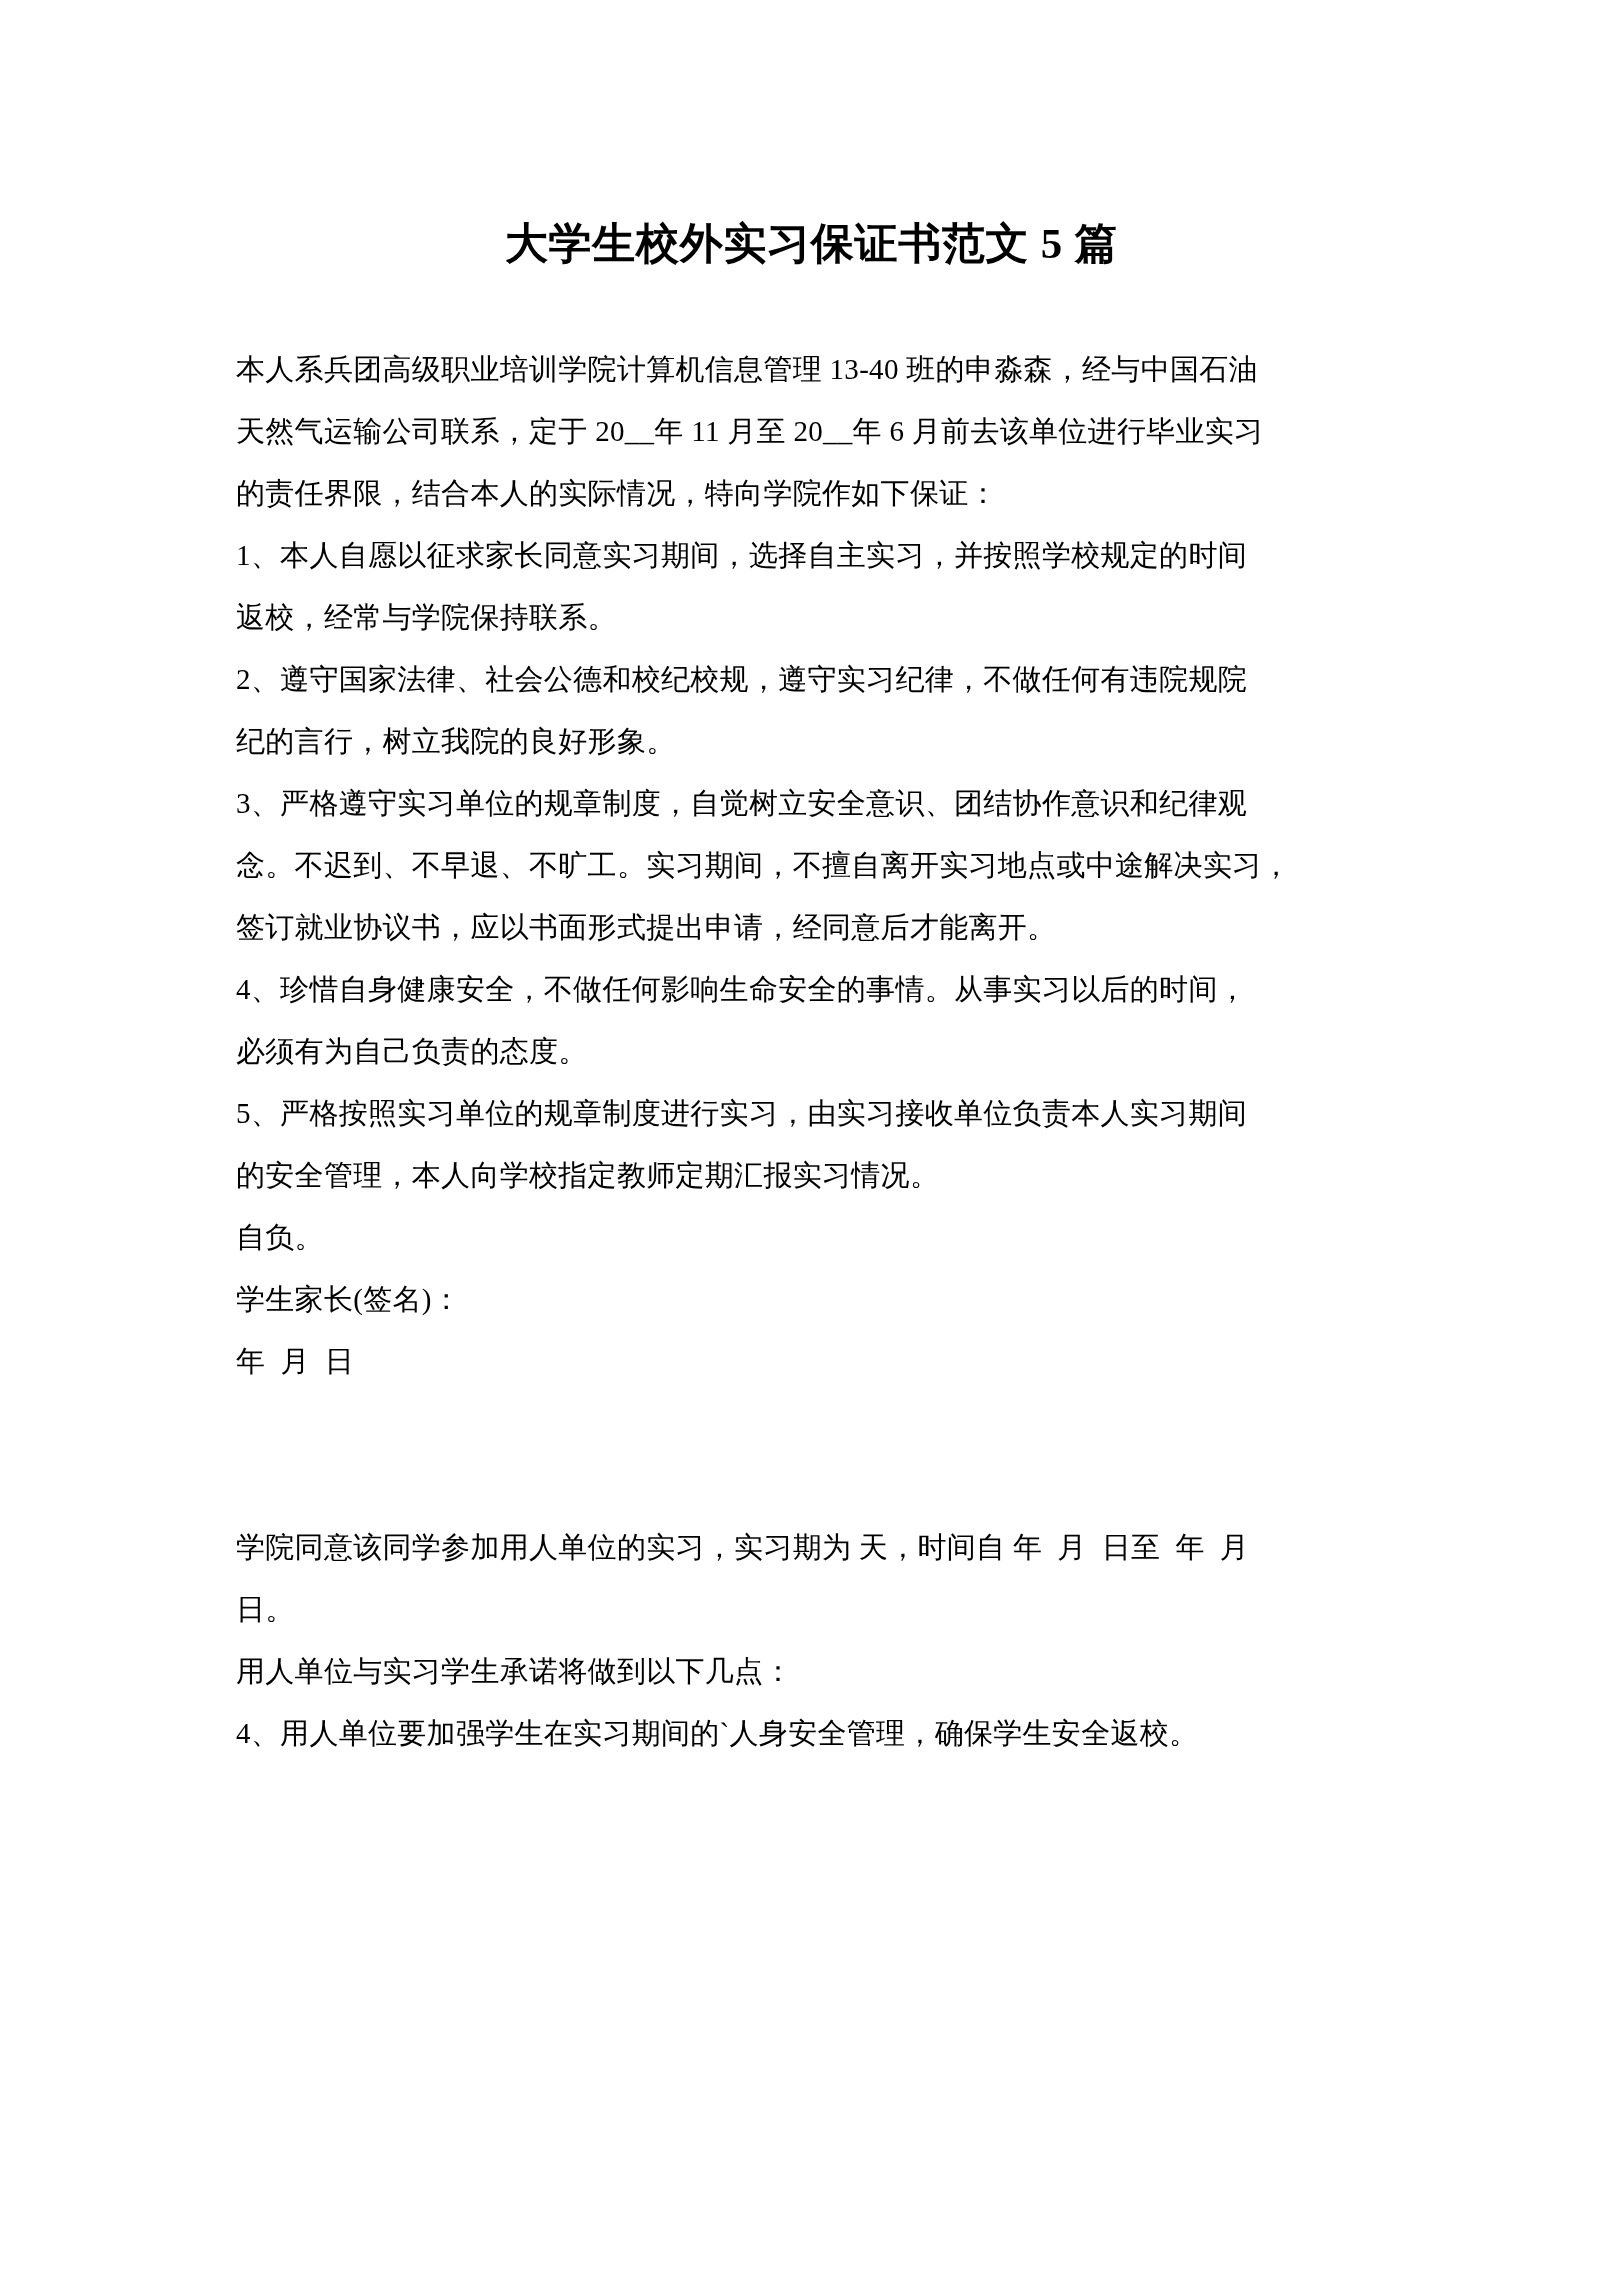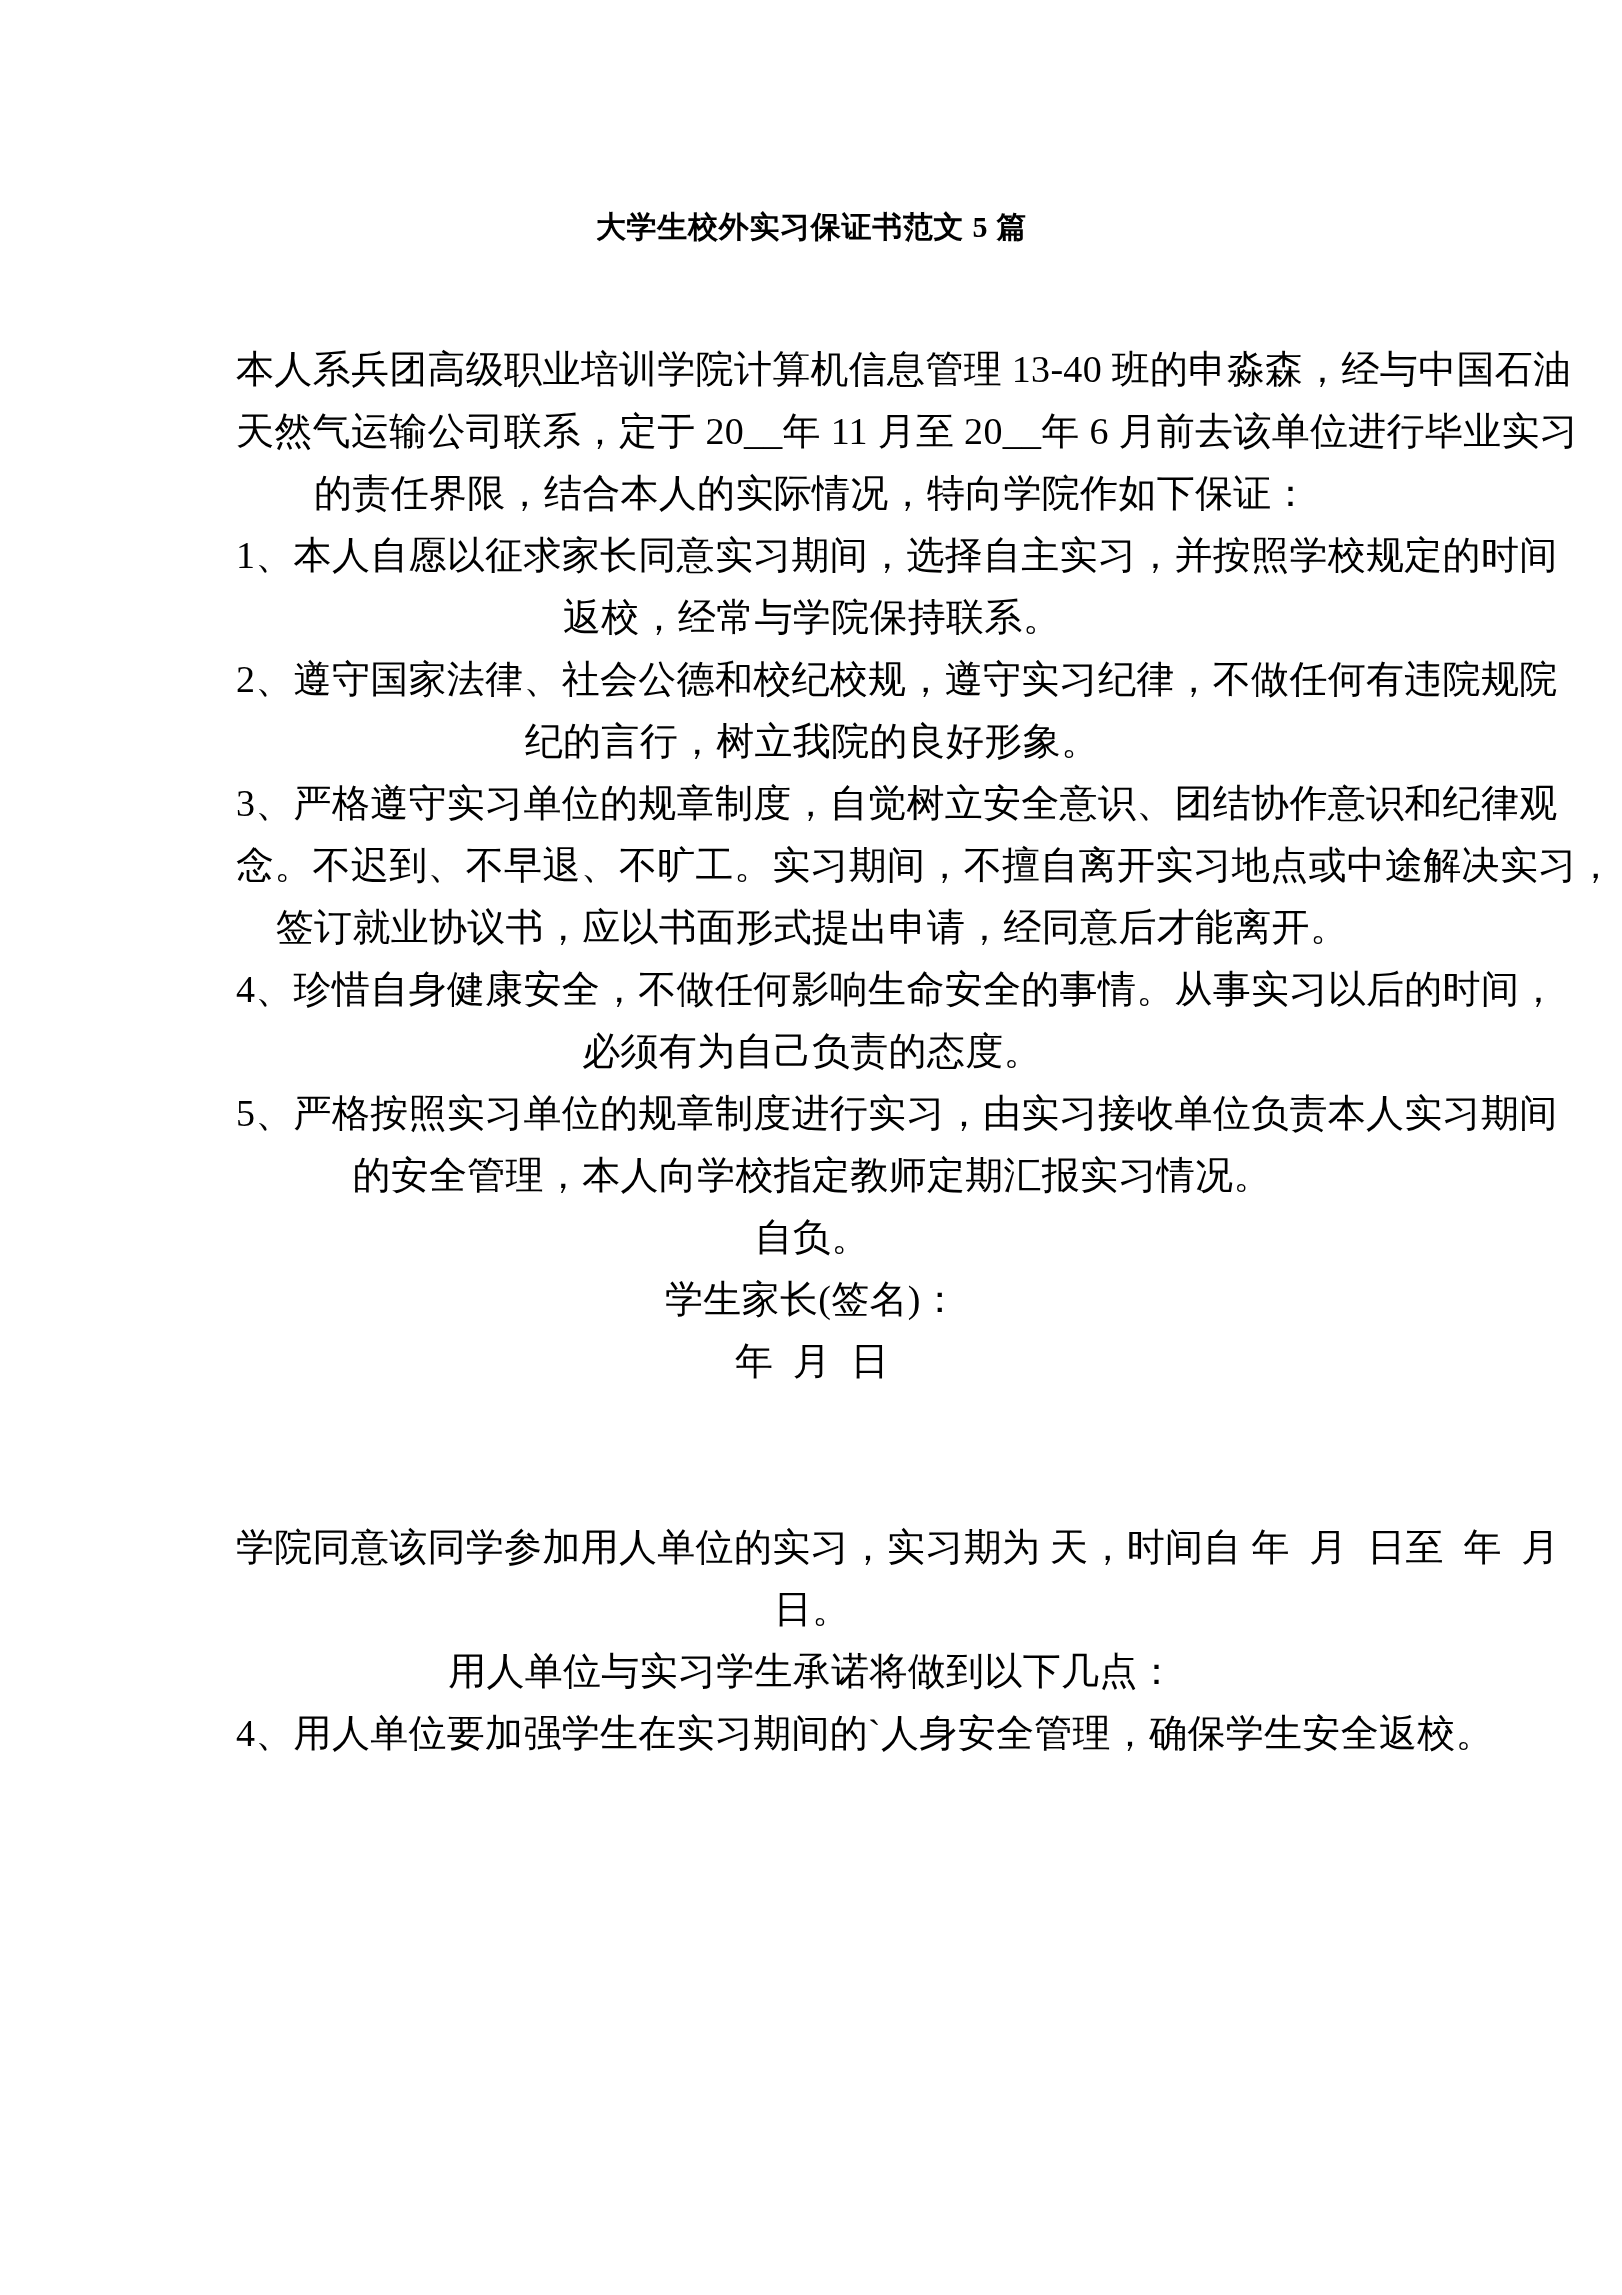--- a/index.html
+++ b/index.html
@@ -21,39 +21,39 @@
     background: #ffffff;
     box-sizing: border-box;
     overflow: hidden;
   }
   .doc-title {
     position: absolute;
     top: 188px;
     left: 0;
     width: 1623px;
     text-align: center;
-    font-size: 30px;
+    font-size: 43px;
     font-weight: bold;
     letter-spacing: 0.7px;
     line-height: 1.25;
     white-space: nowrap;
   }
   .body-block {
     position: absolute;
     top: 338px;
     left: 236px;
     width: 1152px;
   }
   .line {
-    font-size: 38px;
+    font-size: 29px;
     line-height: 62px;
     height: 62px;
     letter-spacing: 0.3px;
     white-space: pre;
-    text-align: center;
+    text-align: left;
   }
   .line.blank {
     height: 62px;
   }
 </style>
 </head>
 <body>
 
 <div class="page">
 

